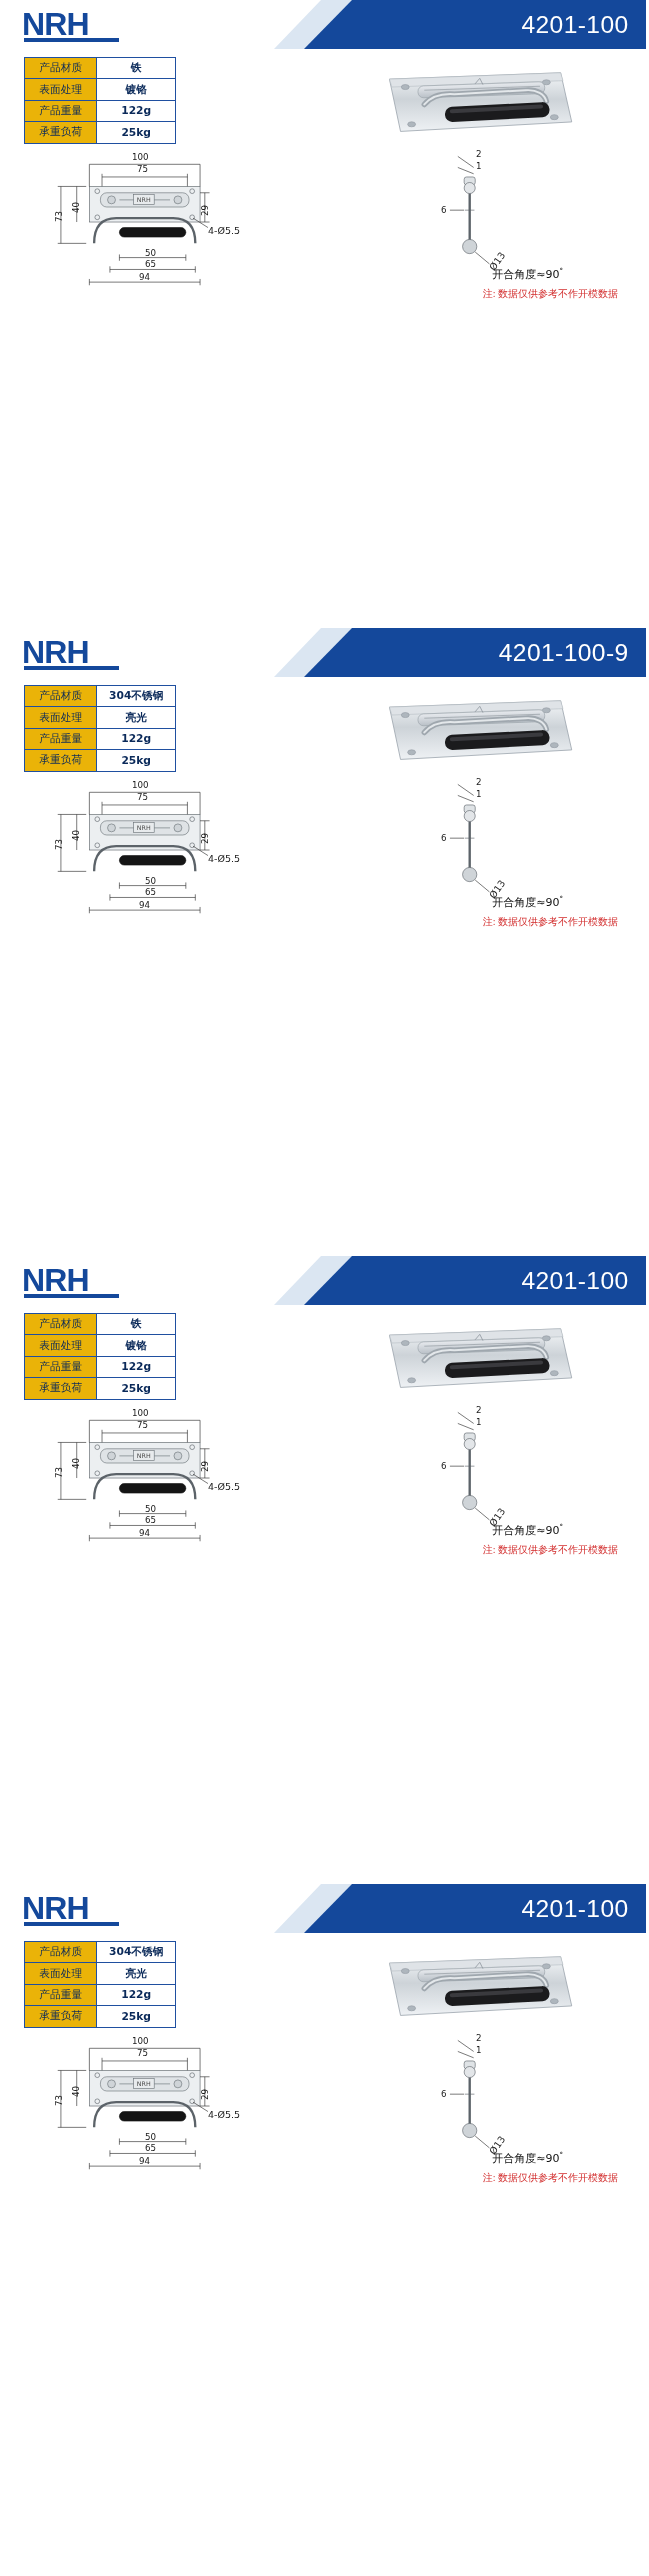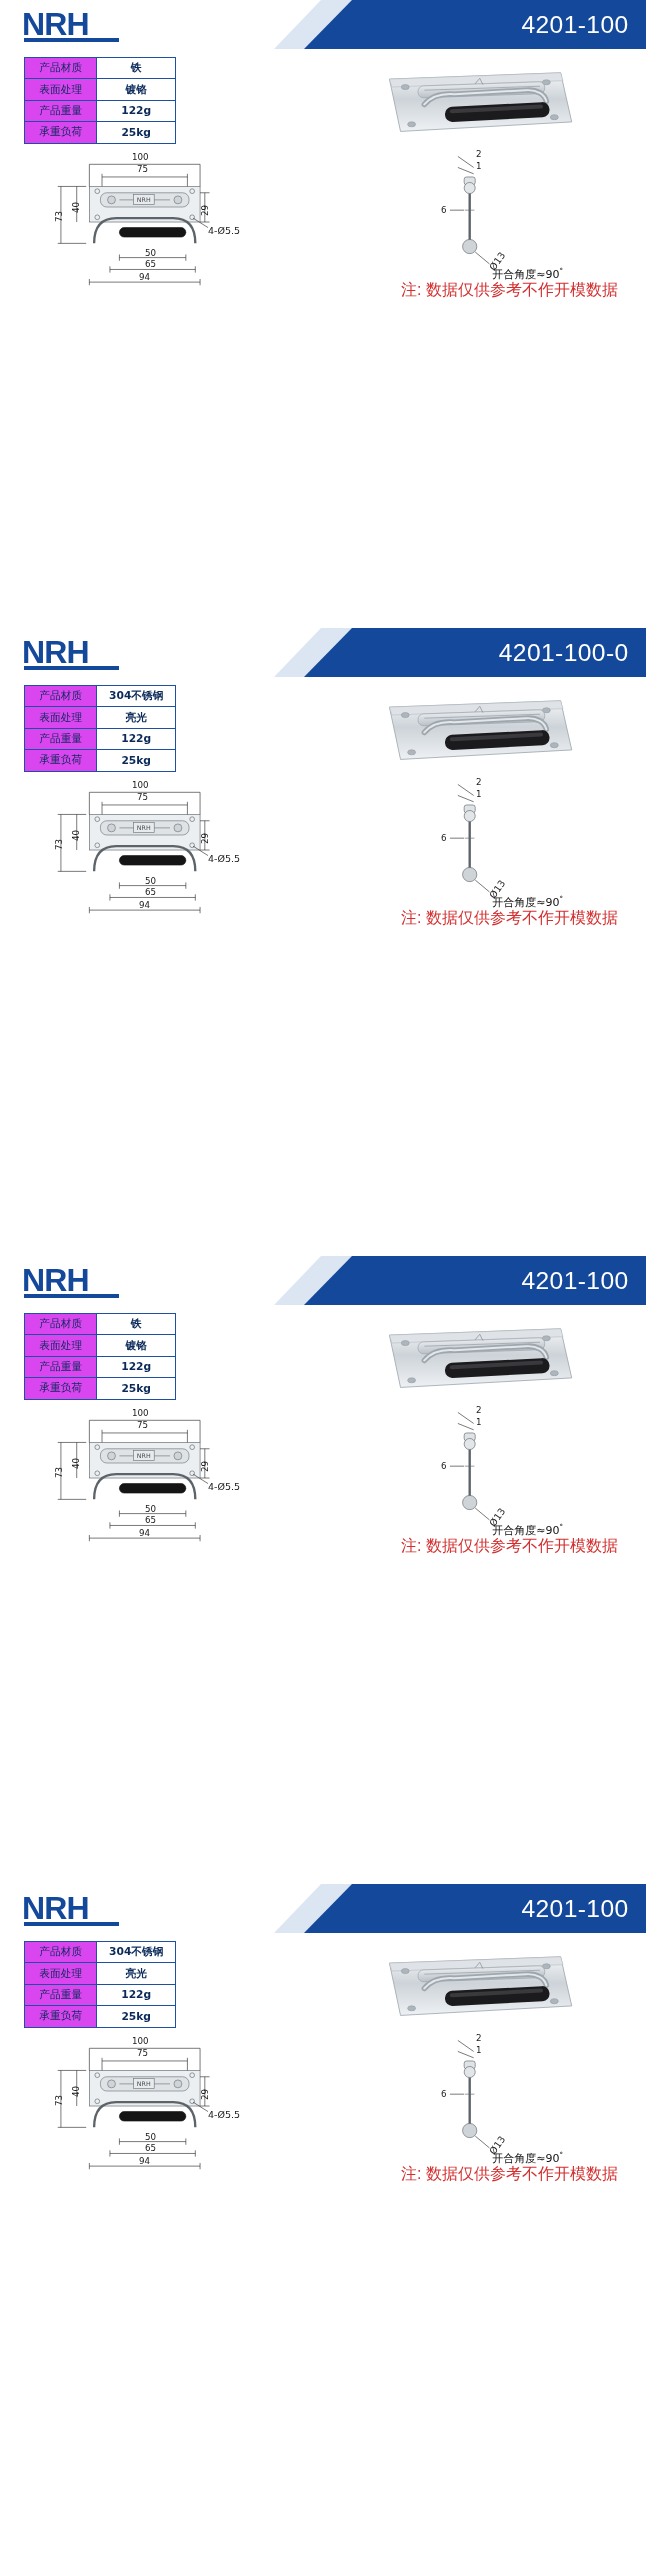--- a/index.html
+++ b/index.html
@@ -90,21 +90,21 @@
     border: 0.8px solid #1f4fa0;
     height: 21.4px;
     text-align: center;
     color: #0b2a5a;
     font-size: 10.7px;
     font-family: "DejaVu Sans", sans-serif;
     padding: 0 1.6px;
   }
   .spec-table td.k {
     width: 73px;
-    background: #d946ef;
+    background: #eab308;
     font-weight: normal;
   }
   .spec-table td.v {
     width: 79px;
     background: #ffffff;
     font-weight: bold;
   }
 
   
   .photo {
@@ -118,22 +118,22 @@
     position: absolute;
     left: 0; top: 139px;
     width: 650px; height: 170px;
   }
 
   .note {
     position: absolute;
     right: 32px;
     bottom: 8px;
     color: #d32f2f;
-    font-size: 16px;
-    font-family: Liberation Sans, sans-serif;
+    font-size: 10px;
+    font-family: Liberation Serif, serif;
     white-space: nowrap;
     text-align: center;
   }
   .angle-label {
     position: absolute;
     right: 87px;
     bottom: 27px;
     color: #111;
     font-size: 11px;
     font-family: "DejaVu Sans", sans-serif;
@@ -319,21 +319,21 @@
   <div class="product">
 
     <div class="header">
       <div class="logo">
         <div class="logo-text">NRH</div>
         <div class="logo-underline"></div>
       </div>
       <div class="header-band">
         <div class="band-light"></div>
         <div class="band-dark"></div>
-        <div class="band-title">4201-100-0</div>
+        <div class="band-title">4201-100-9</div>
       </div>
     </div>
 
     <table class="spec-table">
       <tbody>
           <tr>
         <td class="k">产品材质</td>
         <td class="v">304不锈钢</td>
       </tr>
       <tr>

